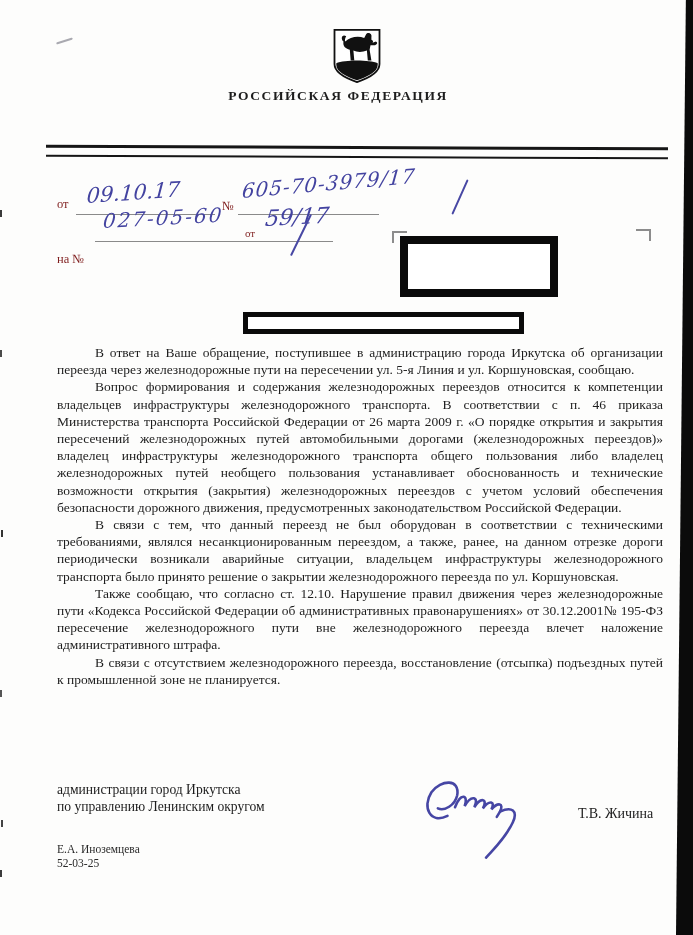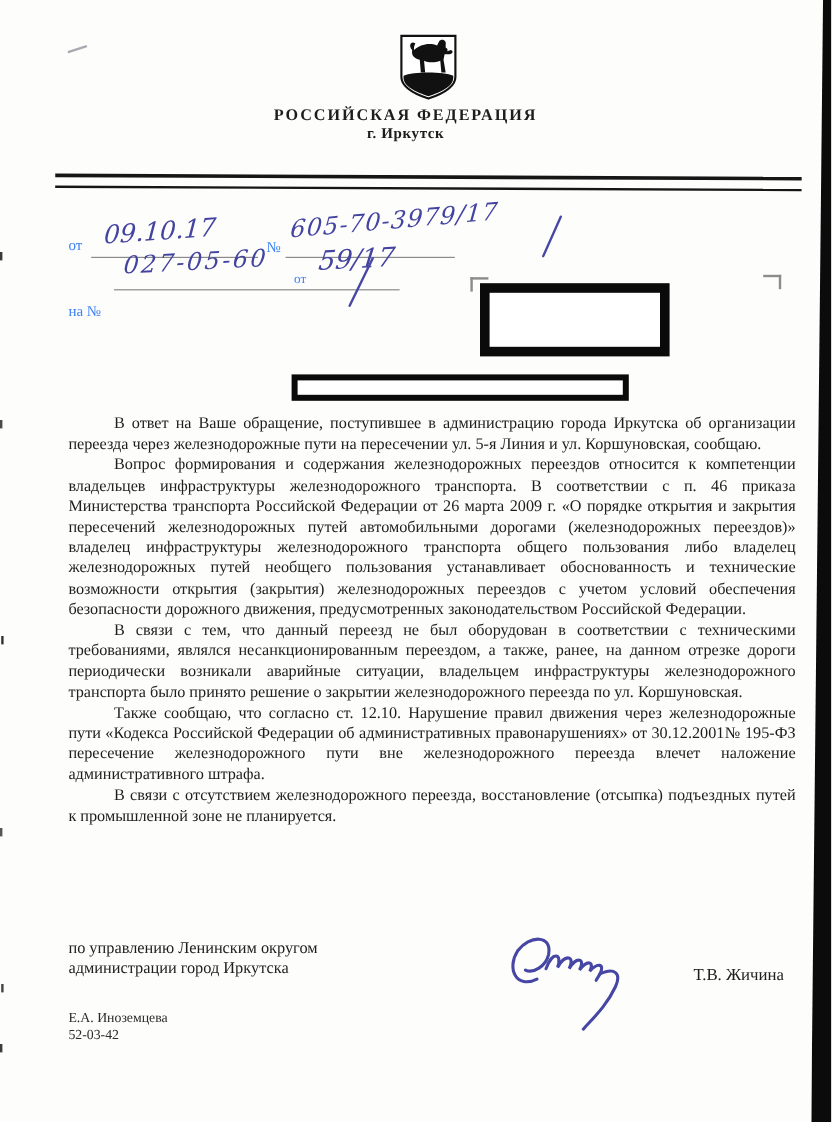--- a/index.html
+++ b/index.html
@@ -45,21 +45,21 @@
     position:absolute;left:46px;top:146px;width:622px;height:7px;
     border-top:3px solid #161616;border-bottom:2px solid #161616;
     transform:rotate(0.25deg);
   }
   .addr-row{
     position:absolute;left:55px;top:159px;width:608px;
     display:flex;justify-content:space-between;font-size:12.5px;
   }
   .tick{border-left:1px solid #777;border-right:1px solid #777;padding:0 4px;}
   
-  .ref-label{position:absolute;font-size:12.5px;color:#3b82f6;}
+  .ref-label{position:absolute;font-size:12.5px;color:#7f1d1d;}
   .blank{position:absolute;height:22px;border-bottom:1.3px solid #8a8a8a;}
   .hw{
     position:absolute;
     font-family:"DejaVu Serif", serif;font-style:italic;
     color:#4343a0;white-space:nowrap;
     transform-origin:left bottom;
   }
   .pen-stroke{position:absolute;width:2px;background:#4848a4;border-radius:2px;}
   
   .corner-tl{position:absolute;left:392px;top:231px;width:13px;height:10px;
@@ -96,21 +96,20 @@
     <path d="M5,2 H55 V40 C55,50 42,56 30,60 C18,56 5,50 5,40 Z" fill="#ffffff" stroke="#111" stroke-width="2"></path>
     <path d="M7,39 C16,35 44,35 53,39 L53,41 C53,49 41,54 30,58 C19,54 7,49 7,41 Z" fill="#111"></path>
     <path d="M15,15 C11,11 14,6 18,9 C17,11 16,13 17,15
              C22,10 31,8 38,11 L40,7 C42,4 47,6 46,10 L46,13
              C49,14 48,17 45,17 L51,15 C53,16 53,18 50,19 L45,19
              L44,24 L46,36 L42,36 L41,25
              C36,27 30,27 26,25 L27,36 L23,36 L22,24
              C17,23 14,20 15,15 Z" fill="#111"></path>
   </svg>
   <div class="country">РОССИЙСКАЯ ФЕДЕРАЦИЯ</div>
-  <div class="city">г. Иркутск</div>
   <div class="rule-double"></div>
 
 
   <span class="ref-label" style="left:57px;top:197px;">от</span>
   <span class="blank" style="left:76px;top:192px;width:139px;"></span>
   <span class="hw" style="left:86px;top:184px;font-size:21px;transform:rotate(-4deg) skewX(-8deg);">09.10.17</span>
 
   <span class="ref-label" style="left:222px;top:199px;">№</span>
   <span class="blank" style="left:238px;top:192px;width:141px;"></span>
   <span class="hw" style="left:241px;top:179px;font-size:20px;letter-spacing:1px;transform:rotate(-5deg) skewX(-10deg);">605-70-3979/17</span>
@@ -130,29 +129,29 @@
 
   <div class="body-text">
     <p>В ответ на Ваше обращение, поступившее в администрацию города Иркутска об организации переезда через железнодорожные пути на пересечении ул. 5-я Линия и ул. Коршуновская, сообщаю.</p>
     <p>Вопрос формирования и содержания железнодорожных переездов относится к компетенции владельцев инфраструктуры железнодорожного транспорта. В соответствии с п. 46 приказа Министерства транспорта Российской Федерации от 26 марта 2009 г. «О порядке открытия и закрытия пересечений железнодорожных путей автомобильными дорогами (железнодорожных переездов)» владелец инфраструктуры железнодорожного транспорта общего пользования либо владелец железнодорожных путей необщего пользования устанавливает обоснованность и технические возможности открытия (закрытия) железнодорожных переездов с учетом условий обеспечения безопасности дорожного движения, предусмотренных законодательством Российской Федерации.</p>
     <p>В связи с тем, что данный переезд не был оборудован в соответствии с техническими требованиями, являлся несанкционированным переездом, а также, ранее, на данном отрезке дороги периодически возникали аварийные ситуации, владельцем инфраструктуры железнодорожного транспорта было принято решение о закрытии железнодорожного переезда по ул. Коршуновская.</p>
     <p>Также сообщаю, что согласно ст. 12.10. Нарушение правил движения через железнодорожные пути «Кодекса Российской Федерации об административных правонарушениях» от 30.12.2001№ 195-ФЗ пересечение железнодорожного пути вне железнодорожного переезда влечет наложение административного штрафа.</p>
     <p>В связи с отсутствием железнодорожного переезда, восстановление (отсыпка) подъездных путей к промышленной зоне не планируется.</p>
   </div>
 
   <div class="signoff">
+    <div>администрации город Иркутска</div>
     <div>по управлению Ленинским округом</div>
-    <div>администрации город Иркутска</div>
   </div>
 
   <svg class="sig-svg" viewBox="0 0 130 84">
     <path d="M30,40 C14,48 6,32 15,18 C24,6 42,5 39,21 C37,30 27,36 21,33"></path>
     <path d="M37,32 C42,18 50,20 46,31 C52,20 60,22 55,32 C61,22 68,24 63,33 C69,25 75,26 71,34 C77,27 83,28 79,36 L76,41"></path>
     <path d="M79,36 C90,31 96,35 91,46 C84,61 74,70 66,79"></path>
   </svg>
   <div class="signer">Т.В. Жичина</div>
 
   <div class="footer">
     <div>Е.А. Иноземцева</div>
-    <div>52-03-42</div>
+    <div>52-03-25</div>
   </div>
 
 </div>
 
 </body></html>

